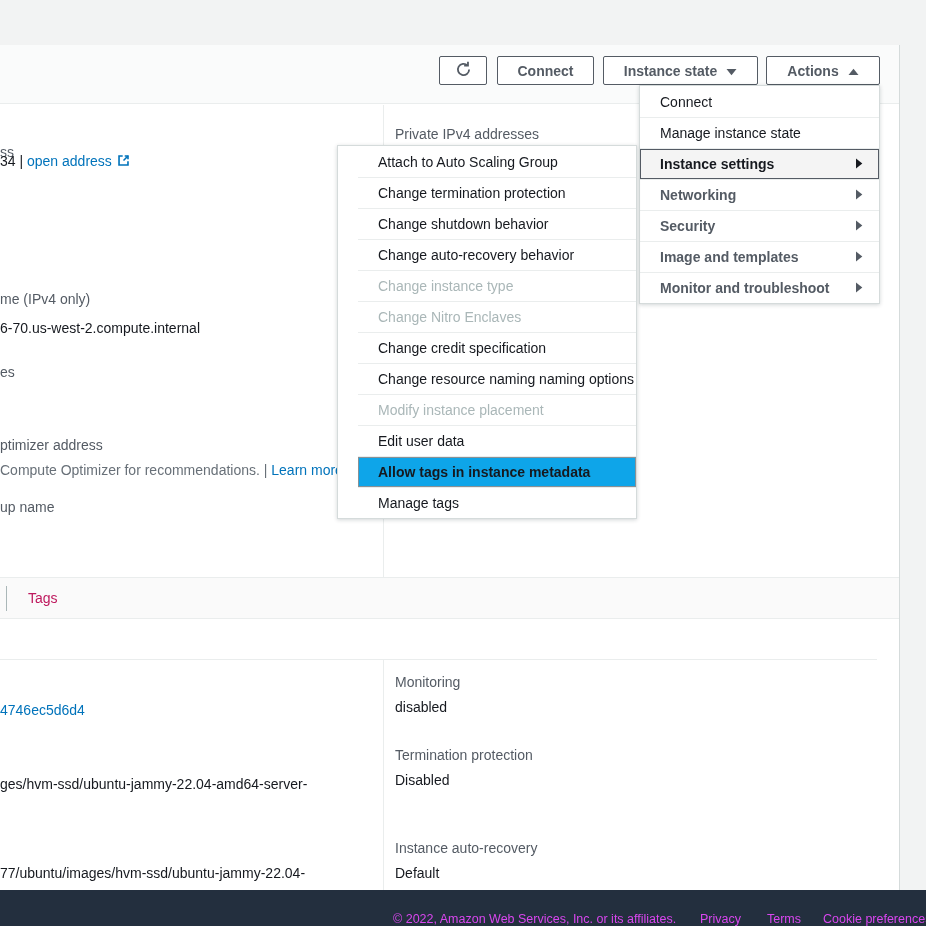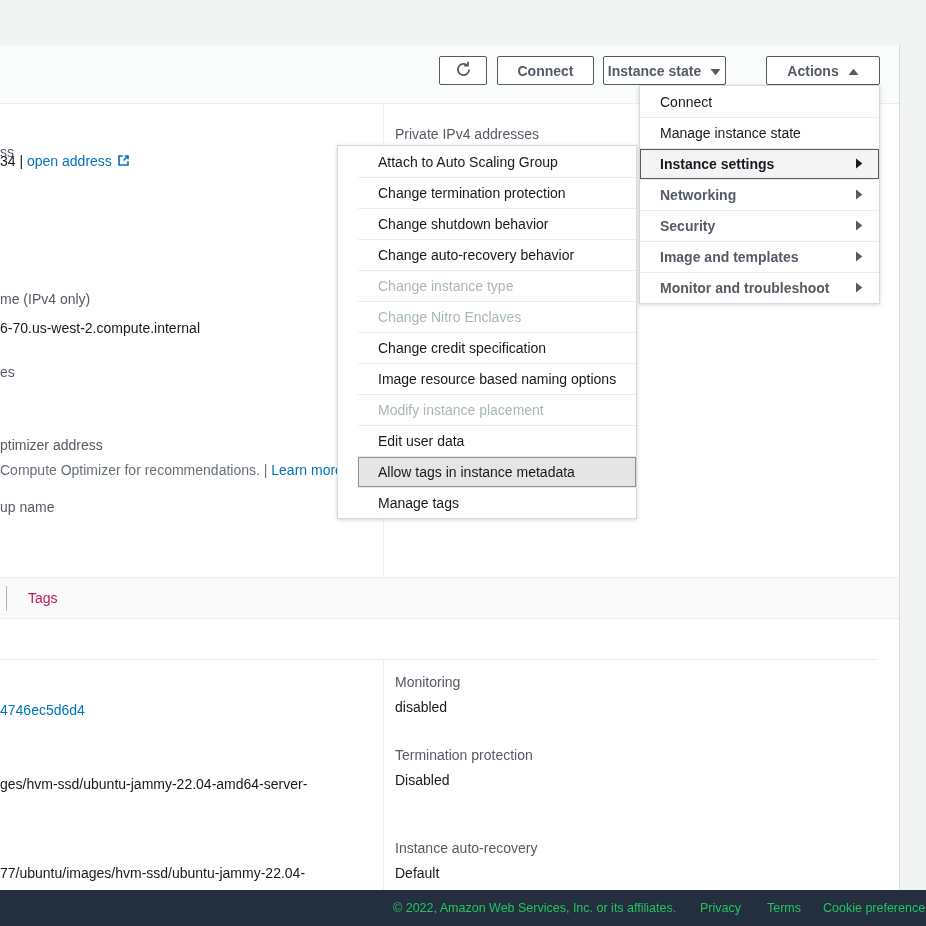--- a/index.html
+++ b/index.html
@@ -19,21 +19,21 @@
   .right-gutter { left:899px; top:45px; width:27px; height:845px; background:#f2f3f3; border-left:1px solid #d5dbdb; }
 
   .btn {
     position:absolute; top:56px; height:29px;
     display:flex; align-items:center; justify-content:center; gap:9px;
     background:#fff; border:1px solid #545b64; border-radius:2px;
     font-weight:bold; color:#545b64; font-size:14px; cursor:pointer;
   }
   .btn-refresh { left:439px; width:48px; }
   .btn-connect { left:497px; width:97px; }
-  .btn-state   { left:603px; width:123px; }
+  .btn-state   { left:603px; width:155px; }
   .btn-actions { left:766px; width:114px; }
 
   
   .content { left:0; top:104px; width:899px; height:786px; background:#fff; }
   .vdiv { position:absolute; width:1px; background:#eaeded; }
   .lbl { position:absolute; color:#545b64; line-height:18px; white-space:nowrap; }
   .val { position:absolute; color:#16191f; line-height:18px; white-space:nowrap; }
   .dim { color:#687078; }
   .link { color:#0073bb; cursor:pointer; }
   .ext-icon { display:inline-block; vertical-align:-1px; margin-left:5px; }
@@ -41,21 +41,21 @@
   
   .tabband { left:0; top:577px; width:899px; height:42px; background:#fafafa;
              border-top:1px solid #eaeded; border-bottom:1px solid #eaeded; }
   .tab-sep { left:6px; top:586px; height:25px; width:1px; background:#aab7b8; }
   .tab-active { left:28px; top:590px; font-weight:normal; color:#be185d; cursor:pointer; }
 
   .hline { position:absolute; height:1px; background:#eaeded; }
 
   
   .footer { left:0; top:890px; width:926px; height:36px; background:#232f3e; }
-  .footer span { position:absolute; top:11px; color:#22c55e; font-size:12.5px; white-space:nowrap; }
+  .footer span { position:absolute; top:22px; color:#d946ef; font-size:12.5px; white-space:nowrap; }
   .f-copy { left:393px; }
   .f-privacy { left:700px; cursor:pointer; }
   .f-terms { left:767px; cursor:pointer; }
   .f-cookie { left:823px; cursor:pointer; }
 
   
   .menu {
     position:absolute; background:#fff; border:1px solid #d5dbdb;
     box-shadow:0 1px 4px rgba(0,28,36,.18); z-index:50;
   }
@@ -67,21 +67,21 @@
     color:#16191f; cursor:pointer; white-space:nowrap;
   }
   .mi:first-child { border-top:none; }
   .mi .grow { flex:1; }
   .mi-parent { font-weight:bold; color:#545b64; }
   .mi-open {
     font-weight:bold; color:#16191f; background:#f4f4f4;
     box-shadow:inset 0 0 0 1px #545b64;
   }
   .mi-disabled { color:#aab7b8; cursor:default; }
-  .mi-hl { background:#e5e5e5; box-shadow:inset 0 0 0 1px #879196; }
+  .mi-hl { background:#0ea5e9; box-shadow:inset 0 0 0 1px #879196;font-weight:bold; }
 </style>
 </head>
 <body>
 
 <div class="abs top-strip"></div>
 
 <div class="abs toolbar"></div>
 <div class="abs right-gutter"></div>
 
 <button class="btn btn-refresh">
@@ -215,21 +215,21 @@
   <div class="mi mi-disabled">
     <span>Change instance type</span>
   </div>
   <div class="mi mi-disabled">
     <span>Change Nitro Enclaves</span>
   </div>
   <div class="mi">
     <span>Change credit specification</span>
   </div>
   <div class="mi">
-    <span>Image resource based naming options</span>
+    <span>Change resource naming naming options</span>
   </div>
   <div class="mi mi-disabled">
     <span>Modify instance placement</span>
   </div>
   <div class="mi">
     <span>Edit user data</span>
   </div>
   <div class="mi mi-hl">
     <span>Allow tags in instance metadata</span>
   </div>

